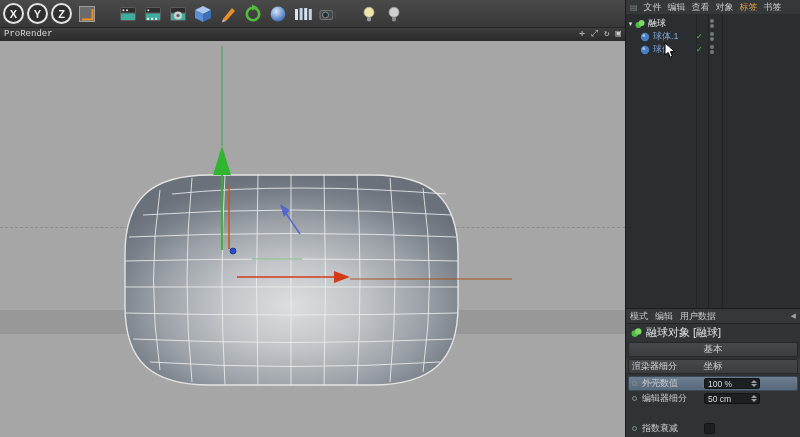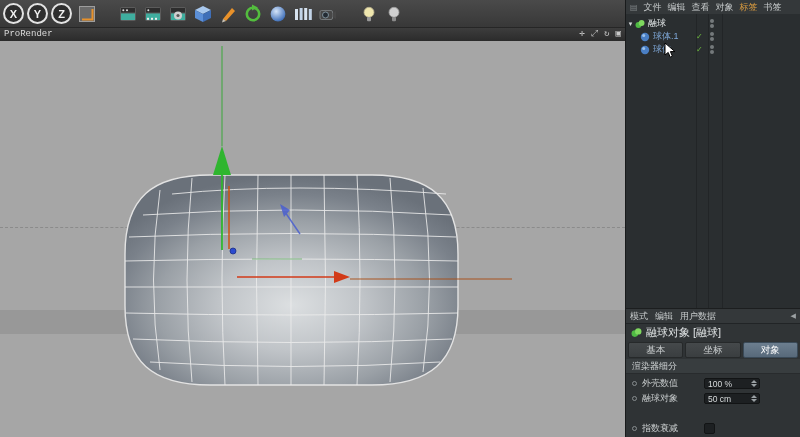--- a/index.html
+++ b/index.html
@@ -56,21 +56,21 @@
   
   #am{position:absolute;left:0;top:308px;width:100%;height:129px;
     background:#2f3335;border-top:1px solid #1c1e1f;}
   #am-menu{height:14px;background:#34383a;border-bottom:1px solid #212426;
     display:flex;align-items:center;gap:7px;padding:0 4px;font-size:9px;}
   #am-menu .mi{cursor:pointer;}
   #am-collapse{margin-left:auto;font-size:7px;color:#9ca1a3;cursor:pointer;}
   #am-title{height:17px;display:flex;align-items:center;gap:4px;padding:0 5px;
     font-size:11px;color:#dfe3e4;background:#303436;}
   #am-title svg{width:11px;height:11px;}
-  #am-tabs{height:18px;display:flex;padding:1px 2px;gap:2px;box-sizing:border-box;}
+  #am-tabs{height:18px;display:flex;padding:1px 2px;gap:2px;box-sizing:border-box;flex-direction:column;}
   .tab{flex:1;font-size:9.5px;color:#cdd1d2;background:linear-gradient(#45494b,#3a3e40);
     border:1px solid #26292a;border-radius:2px;display:flex;align-items:center;
     justify-content:center;cursor:pointer;padding:0;}
   .tab.active{background:linear-gradient(#6c7e8f,#57697a);color:#fff;
     border-color:#3a4a58;}
   #am-section{height:14px;background:#383d3f;border-bottom:1px solid #282b2d;
     display:flex;align-items:center;padding:0 6px;font-size:9px;color:#d3d7d8;}
   .prop-row{position:absolute;left:0;width:100%;height:13px;display:flex;
     align-items:center;font-size:9px;color:#c9cdce;}
   .bullet{width:5px;height:5px;border:1px solid #868c8e;border-radius:50%;
@@ -359,21 +359,21 @@
         <span class="field-val">100 %</span>
         <span class="spinner">
             <i class="up"></i>
             <i class="down"></i>
           </span>
       </span>
     </div>
 
     <div class="prop-row" style="top:83px">
       <span class="bullet"></span>
-      <span class="prop-label">融球对象</span>
+      <span class="prop-label">编辑器细分</span>
       <span class="field">
         <span class="field-val">50 cm</span>
         <span class="spinner">
             <i class="up"></i>
             <i class="down"></i>
           </span>
       </span>
     </div>
 
 

